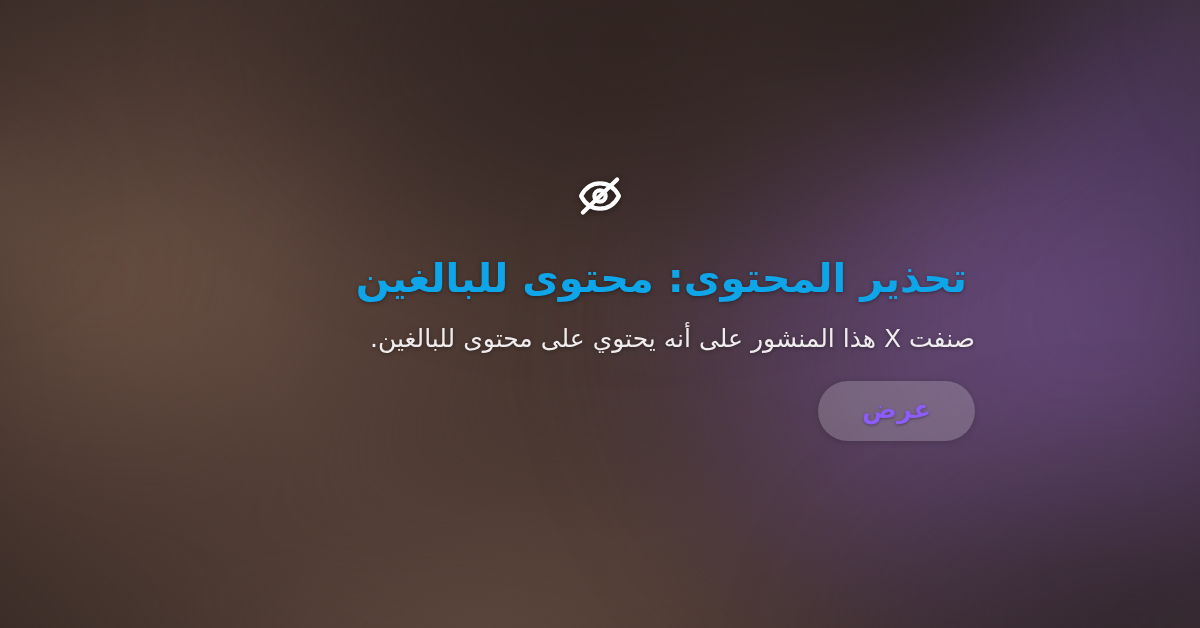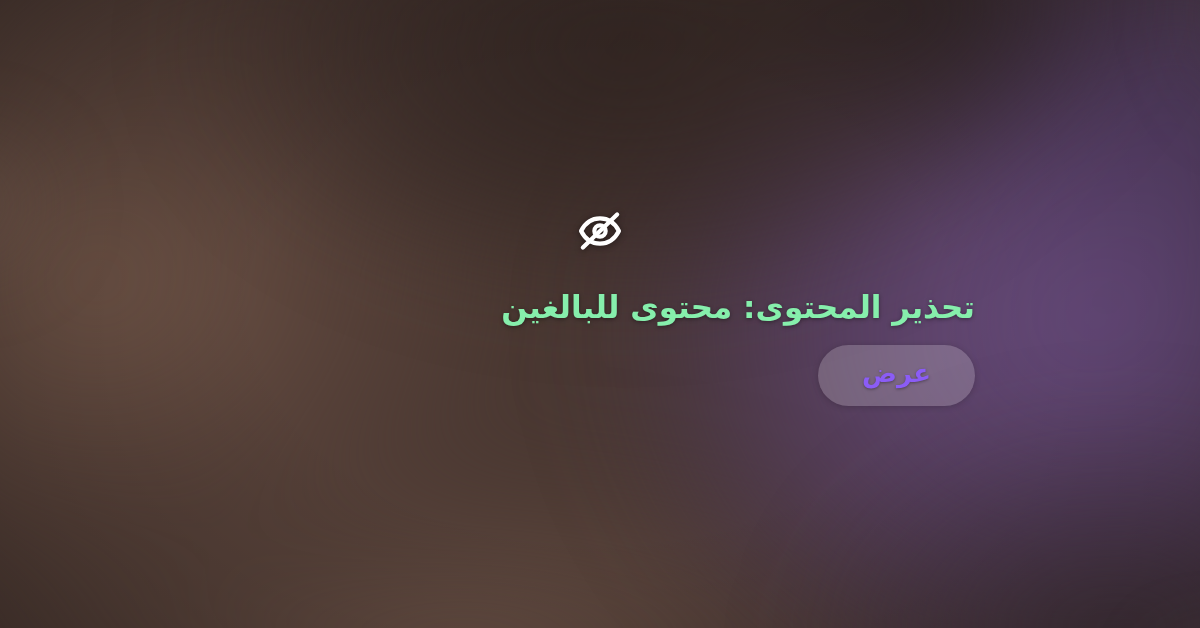--- a/index.html
+++ b/index.html
@@ -101,25 +101,25 @@
     padding-inline-start: 0;
   }
 
   .inner-align {
     width: 750px;
     margin: 0 auto;
     text-align: right;
   }
 
   .title {
-    color: #86efac;
-    font-size: 31px;
+    color: #0ea5e9;
+    font-size: 40px;
     font-weight: 700;
     line-height: 1.25;
-    margin: 0 0 18px 0;
+    margin: 0 8px 18px 0;
     letter-spacing: 0;
     text-shadow: 0 1px 4px rgba(0,0,0,0.40);
     direction: rtl;
   }
 
   .subtitle {
     color: #f0ecee;
     font-size: 25px;
     font-weight: 400;
     line-height: 1.45;
@@ -170,20 +170,21 @@
         <path d="M3.6 12C5.3 8.6 8.4 6.4 12 6.4c3.6 0 6.7 2.2 8.4 5.6-1.7 3.4-4.8 5.6-8.4 5.6-3.6 0-6.7-2.2-8.4-5.6Z" stroke="#ffffff" stroke-width="1.9" stroke-linecap="round" stroke-linejoin="round"></path>
         <circle cx="12" cy="12" r="2.5" stroke="#ffffff" stroke-width="1.9"></circle>
         <line x1="4.4" y1="19.3" x2="19.6" y2="4.7" stroke="#ffffff" stroke-width="1.9" stroke-linecap="round"></line>
       </svg>
 
       <div class="text-block">
         <div class="inner-align">
 
           <h1 class="title">تحذير المحتوى: محتوى للبالغين</h1>
 
+          <p class="subtitle">صنفت X هذا المنشور على أنه يحتوي على محتوى للبالغين.</p>
 
           <div class="btn-row">
             <button class="view-btn">عرض</button>
           </div>
 
         </div>
       </div>
 
     </div>
   </div>

